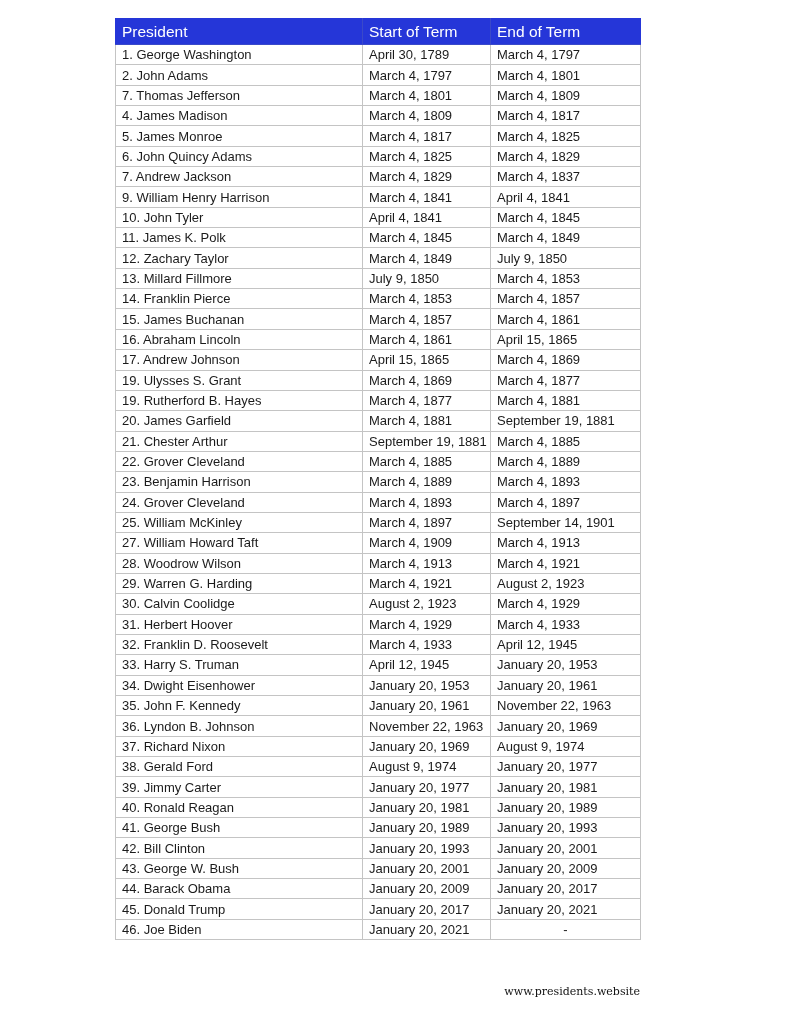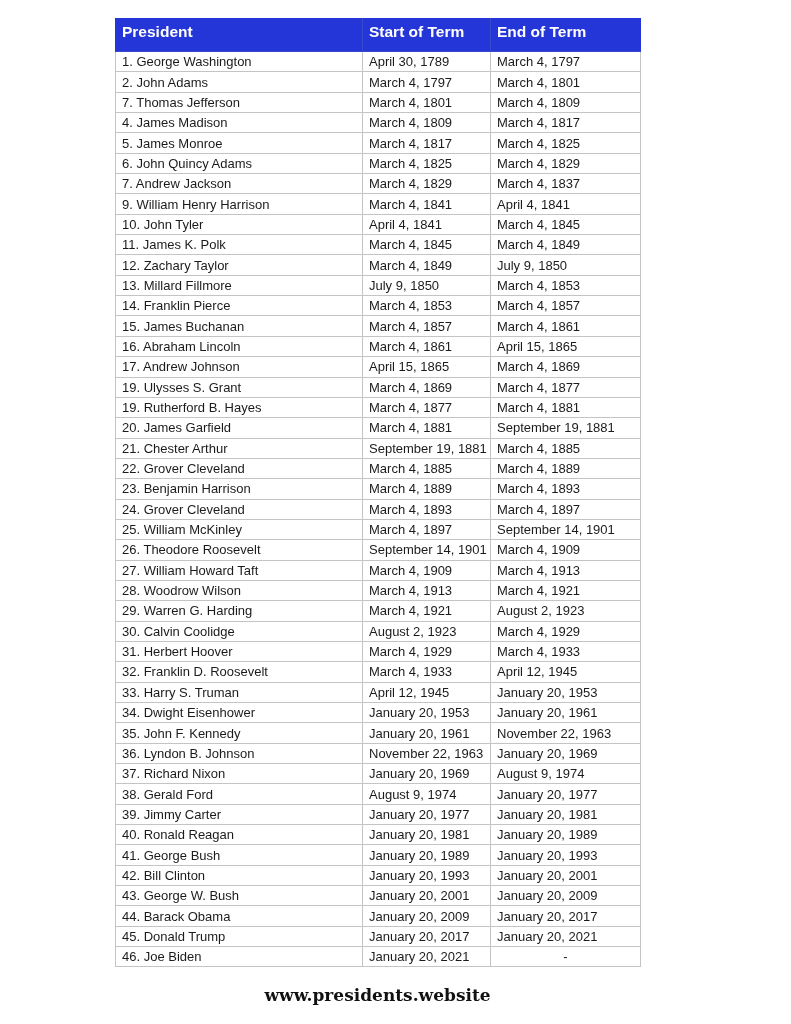--- a/index.html
+++ b/index.html
@@ -17,24 +17,24 @@
     border-collapse:collapse;
     table-layout:fixed;
   }
   col.c-president{width:247px;}
   col.c-start{width:128px;}
   col.c-end{width:150px;}
   table.presidents th{
     background:var(--header-bg,#2536d8);
     color:var(--header-text,#ffffff);
     font-size:15.5px;
-    font-weight:bold;
+    font-weight:normal;
     text-align:left;
     height:25px;
-    padding:0 0 7px 6px;
+    padding:0 0 0 6px;
     border:1px solid var(--header-sep,#3a49c9);
     border-top:1px solid var(--header-bg,#2536d8);
     vertical-align:middle;
     line-height:1;
   }
   table.presidents th:first-child{border-left:1px solid var(--header-bg,#2536d8);}
   table.presidents th:last-child{border-right:1px solid var(--header-bg,#2536d8);}
   table.presidents td{
     font-size:13px;
     color:var(--body-text,#1b1b1b);
@@ -45,24 +45,24 @@
     line-height:1;
     white-space:nowrap;
     overflow:hidden;
     background:#ffffff;
   }
   table.presidents td.center{text-align:center;padding-left:0;}
   .footer{
     position:absolute;
     left:115px;top:985px;
     width:525px;
-    text-align:center;
+    text-align:right;
     font-family:"DejaVu Serif","Liberation Serif",serif;
-    font-weight:bold;
-    font-size:17px;
+    font-weight:normal;
+    font-size:11px;
     color:#111111;
   }
 </style>
 </head>
 <body>
 
 <div class="page">
 
   <table class="presidents">
     <colgroup>
@@ -192,25 +192,20 @@
           <td>24. Grover Cleveland</td>
           <td>March 4, 1893</td>
           <td>March 4, 1897</td>
         </tr>
         <tr>
           <td>25. William McKinley</td>
           <td>March 4, 1897</td>
           <td>September 14, 1901</td>
         </tr>
         <tr>
-          <td>26. Theodore Roosevelt</td>
-          <td>September 14, 1901</td>
-          <td>March 4, 1909</td>
-        </tr>
-        <tr>
           <td>27. William Howard Taft</td>
           <td>March 4, 1909</td>
           <td>March 4, 1913</td>
         </tr>
         <tr>
           <td>28. Woodrow Wilson</td>
           <td>March 4, 1913</td>
           <td>March 4, 1921</td>
         </tr>
         <tr>

